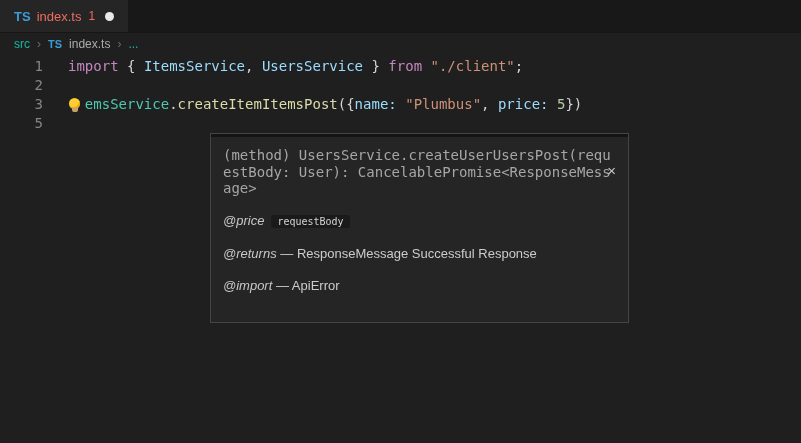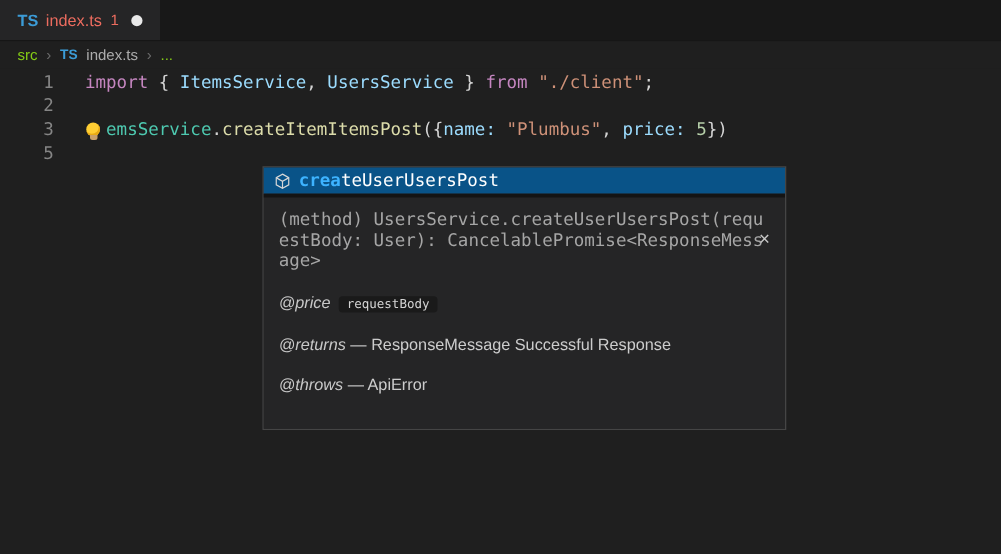--- a/index.html
+++ b/index.html
@@ -10,21 +10,21 @@
   
   .tab-bar { height:33px; background:#181818; display:flex; align-items:stretch; border-bottom:1px solid #161616; }
   .tab { width:128px; background:#252526; display:flex; align-items:center; padding:0 10px 0 14px; gap:6px; cursor:pointer; }
   .ts-icon { font-weight:bold; font-size:13px; color:#3C9CD7; letter-spacing:0px; }
   .tab-label { font-size:13px; color:#EC6C5F; }
   .tab-badge { font-size:12px; color:#EC6C5F; margin-left:1px; }
   .tab-dirty { width:9px; height:9px; border-radius:50%; background:#E9E9E9; margin-left:4px; flex:0 0 auto; }
 
   
   .breadcrumb { height:22px; display:flex; align-items:center; padding-left:14px; gap:7px; background:#1F1F1F; }
-  .crumb { font-size:12px; color:#84cc16; cursor:pointer; }
+  .crumb { font-size:12px; color:#14b8a6; cursor:pointer; }
   .crumb-file { color:#ACACAC; }
   .chev { font-size:12px; color:#6B6B6B; }
   .ts-icon-sm { font-weight:bold; font-size:11px; color:#3C9CD7; }
 
   
   .editor { position:relative; padding-top:2px; font-family:"DejaVu Sans Mono", monospace; font-size:14px; }
   .line { height:19px; line-height:19px; white-space:pre; }
   .gutter { display:inline-block; width:43px; text-align:right; color:#858585; }
   .code { margin-left:25px; }
   .tok-k { color:#C586C0; }
@@ -86,35 +86,28 @@
   <div class="editor">
     <div>
         <div class="line"><span class="gutter">1</span><span class="code"><span class="tok-k">import</span><span class="tok-p"> { </span><span class="tok-v">ItemsService</span><span class="tok-p">, </span><span class="tok-v">UsersService</span><span class="tok-p"> } </span><span class="tok-k">from</span><span class="tok-p"> </span><span class="tok-s">"./client"</span><span class="tok-p">;</span></span></div>
         <div class="line"><span class="gutter">2</span><span class="code"></span></div>
         <div class="line"><span class="gutter">3</span><span class="code"><span class="tok-bulb">It</span><span class="tok-t">emsService</span><span class="tok-p">.</span><span class="tok-f">createItemItemsPost</span><span class="tok-p">({</span><span class="tok-prop">name:</span><span class="tok-p"> </span><span class="tok-s">"Plumbus"</span><span class="tok-p">, </span><span class="tok-prop">price:</span><span class="tok-p"> </span><span class="tok-n">5</span><span class="tok-p">})</span></span></div>
         <div class="line"><span class="gutter">5</span><span class="code"></span></div>
       </div>
   </div>
 
   <div class="suggest-widget">
-    <div class="suggest-row">
-      <svg class="method-icon" width="14" height="14" viewBox="0 0 16 16">
-        <path d="M8 1.5 L13.7 4.75 V11.25 L8 14.5 L2.3 11.25 V4.75 Z" fill="none" stroke="#D7D7D7" stroke-width="1.1"></path>
-        <path d="M2.5 4.9 L8 8 L13.5 4.9 M8 8 V14.3" fill="none" stroke="#D7D7D7" stroke-width="1.1"></path>
-      </svg>
-      <span class="suggest-label"><span class="match">crea</span><span class="rest">teUserUsersPost</span></span>
-    </div>
     <div class="suggest-docs">
       <button class="docs-close">×</button>
       <div class="sig">(method) UsersService.createUserUsersPost(requestBody: User): CancelablePromise&lt;ResponseMessage&gt;</div>
       <div class="tag-row">
         <span class="tag">@price</span><code class="chip">requestBody</code>
       </div>
       <div class="tag-row">
         <span class="tag">@returns</span> <span>— ResponseMessage Successful Response</span>
       </div>
       <div class="tag-row">
-        <span class="tag">@throws</span> <span>— ApiError</span>
+        <span class="tag">@import</span> <span>— ApiError</span>
       </div>
     </div>
   </div>
 
 </div>
 
 </body></html>

